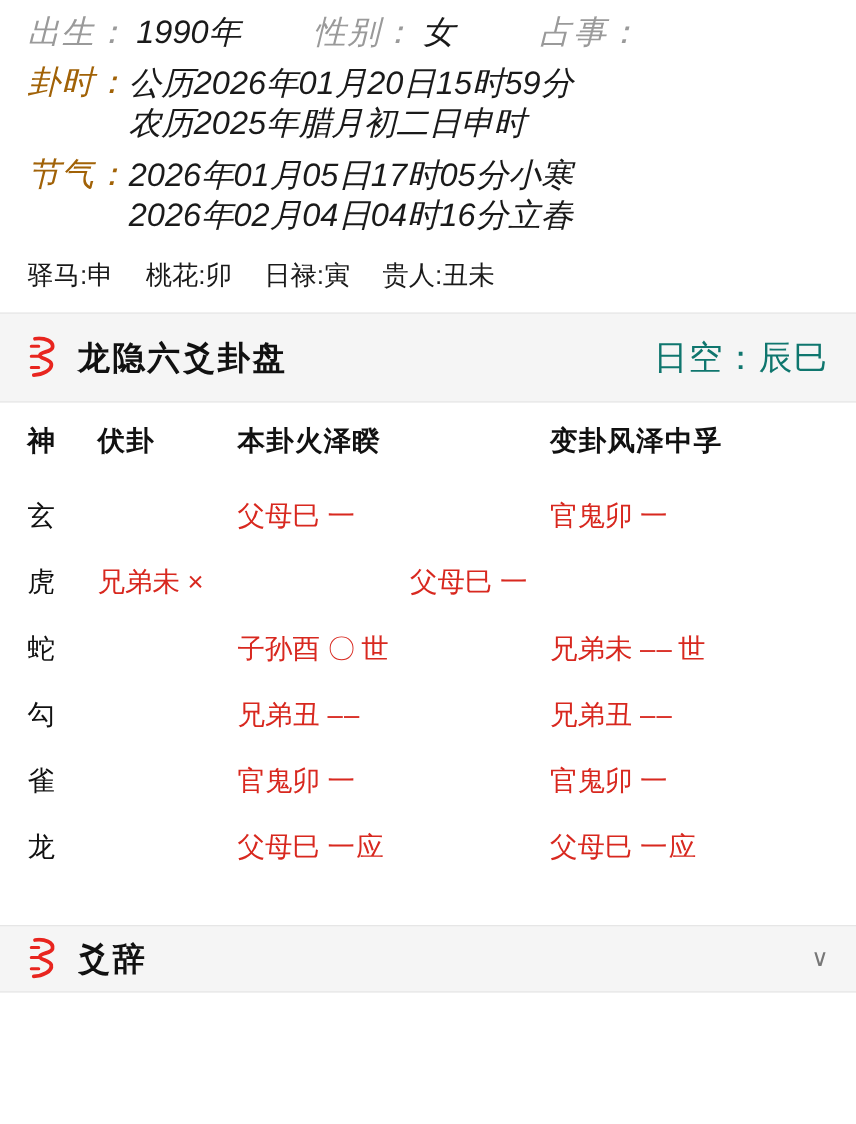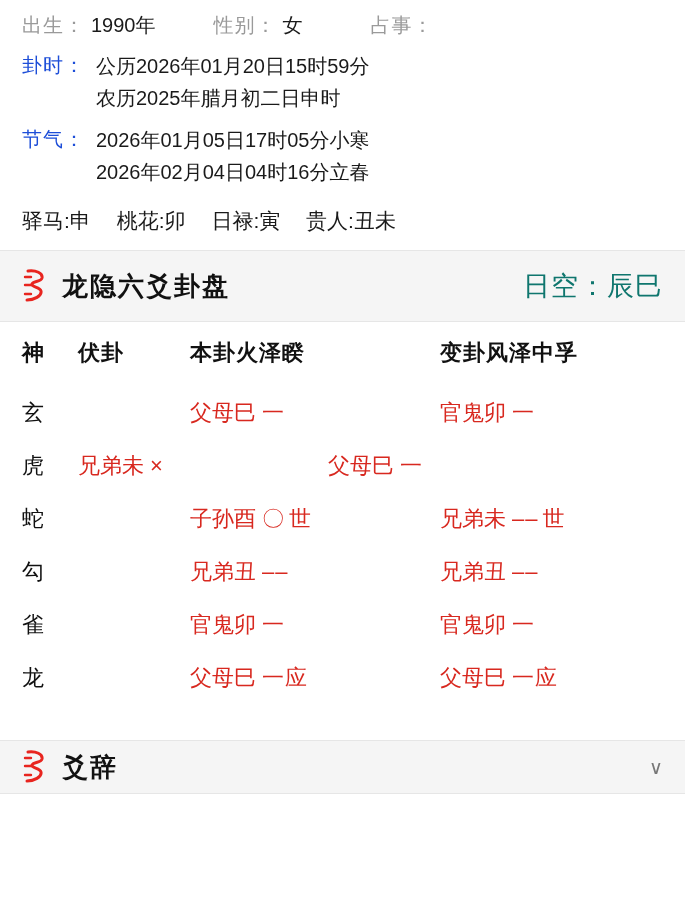--- a/index.html
+++ b/index.html
@@ -15,25 +15,26 @@
     overflow: hidden;
     color: #1a1a1a;
   }
   .info-block {
     padding: 10px 22px 6px 22px;
   }
   .info-row {
     display: flex;
     align-items: flex-start;
     margin-bottom: 10px;
-    font-size: 20px;
+    font-size: 26px;
     line-height: 30px;
+    font-style: italic;
   }
   .info-label {
-    color: #1d4ed8;
+    color: #a16207;
     flex: 0 0 auto;
     min-width: 74px;
     letter-spacing: 1px;
   }
   .info-label.wide { min-width: 74px; }
   .info-values {
     flex: 1 1 auto;
     display: block;
   }
   .info-val {

